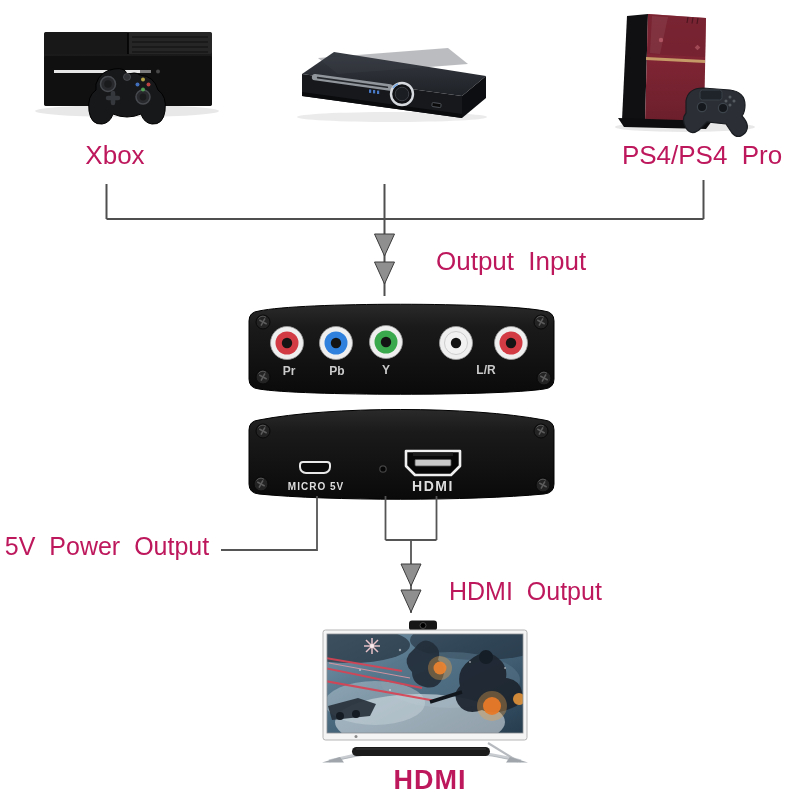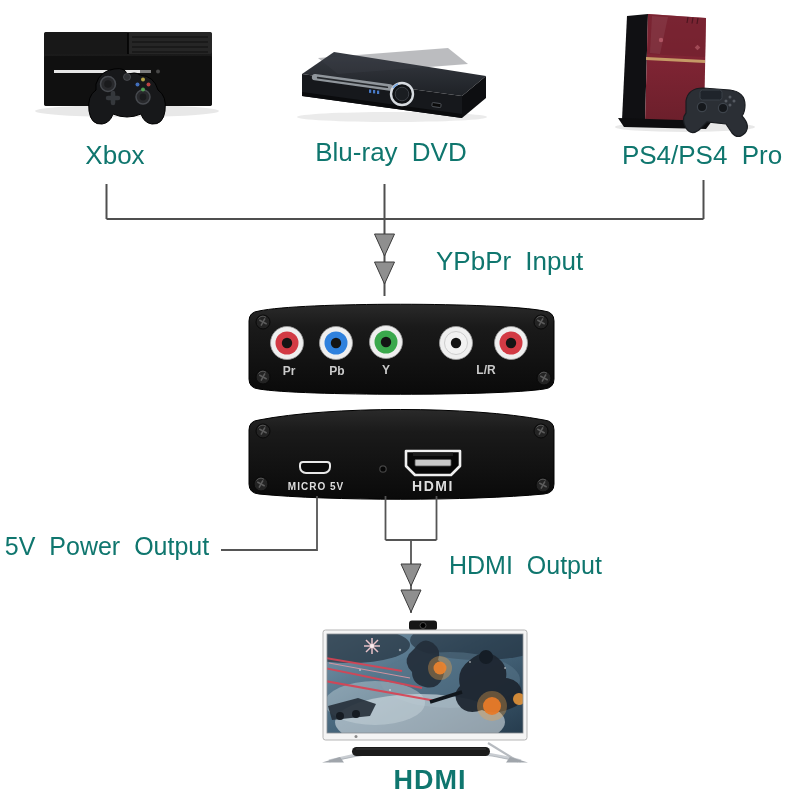--- a/index.html
+++ b/index.html
@@ -1,26 +1,26 @@
 <!DOCTYPE html>
 <html><head>
 <meta charset="utf-8">
 <style>
   html,body{margin:0;padding:0;background:#ffffff;}
   #stage{position:relative;width:800px;height:800px;background:#ffffff;overflow:hidden;
          font-family:"Liberation Sans",sans-serif;}
   #art{position:absolute;left:0;top:0;}
-  .lbl{position:absolute;color:#0f766e;font-size:26px;word-spacing:7px;white-space:nowrap;line-height:1.1;}
+  .lbl{position:absolute;color:#be185d;font-size:26px;word-spacing:7px;white-space:nowrap;line-height:1.1;}
   .lbl.center{text-align:center;}
   #lbl-xbox{left:35px;top:141px;width:160px;}
   #lbl-bluray{left:291px;top:138px;width:200px;}
   #lbl-ps4{left:602px;top:141px;width:200px;}
   #lbl-input{left:436px;top:247px;}
   #lbl-power{left:0px;top:533px;width:214px;font-size:25px;text-align:center;}
-  #lbl-output{left:449px;top:552px;font-size:25px;}
+  #lbl-output{left:449px;top:578px;font-size:25px;}
   #lbl-hdtv{left:330px;top:766px;width:200px;font-size:27px;font-weight:bold;letter-spacing:1px;}
   svg text{font-family:"Liberation Sans",sans-serif;}
 </style>
 </head>
 <body>
 
 <div id="stage">
 
 <svg id="art" width="800" height="800" viewBox="0 0 800 800">
   <defs>
@@ -281,20 +281,19 @@
       <line x1="488" y1="743" x2="518" y2="761.5" stroke="#b7bbc0" stroke-width="2.2"></line>
       <rect x="352" y="747" width="138" height="9" rx="4.5" fill="#1b1b1b"></rect>
       <rect x="356" y="748.2" width="130" height="1.5" fill="#3c3c3c" opacity="0.6"></rect>
       <polygon points="322,762.5 340,757 344,762.5" fill="#a0a5ab"></polygon>
       <polygon points="528,762.5 510,757 506,762.5" fill="#a0a5ab"></polygon>
     </g>
   </g>
 </svg>
 
 <div class="lbl center" id="lbl-xbox">Xbox</div>
-<div class="lbl center" id="lbl-bluray">Blu-ray DVD</div>
 <div class="lbl center" id="lbl-ps4">PS4/PS4 Pro</div>
-<div class="lbl" id="lbl-input">YPbPr Input</div>
+<div class="lbl" id="lbl-input">Output Input</div>
 <div class="lbl center" id="lbl-power">5V Power Output</div>
 <div class="lbl" id="lbl-output">HDMI Output</div>
 <div class="lbl center" id="lbl-hdtv">HDMI</div>
 
 </div>
 
 </body></html>

